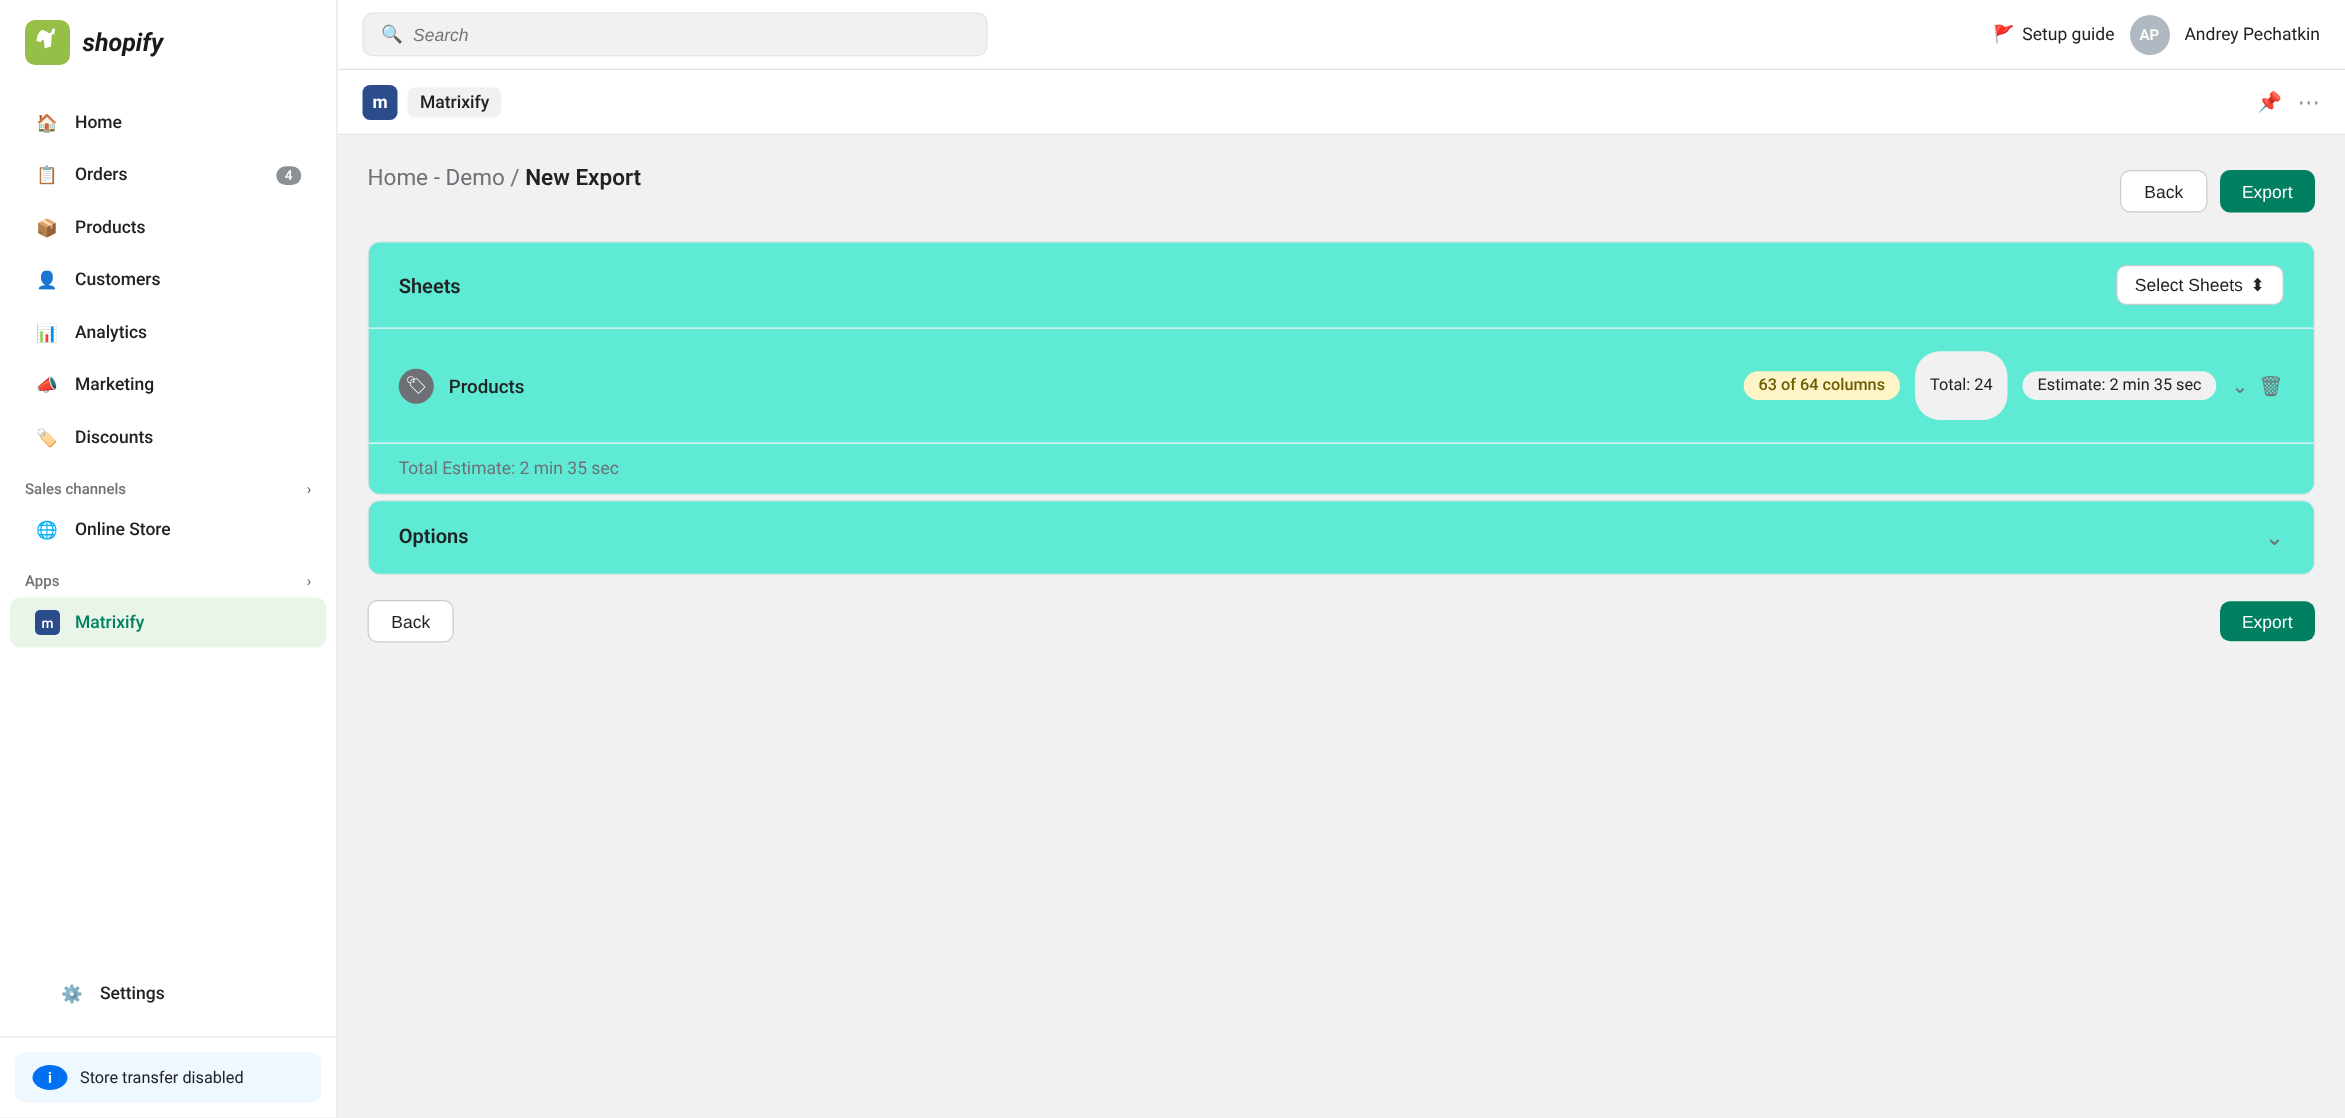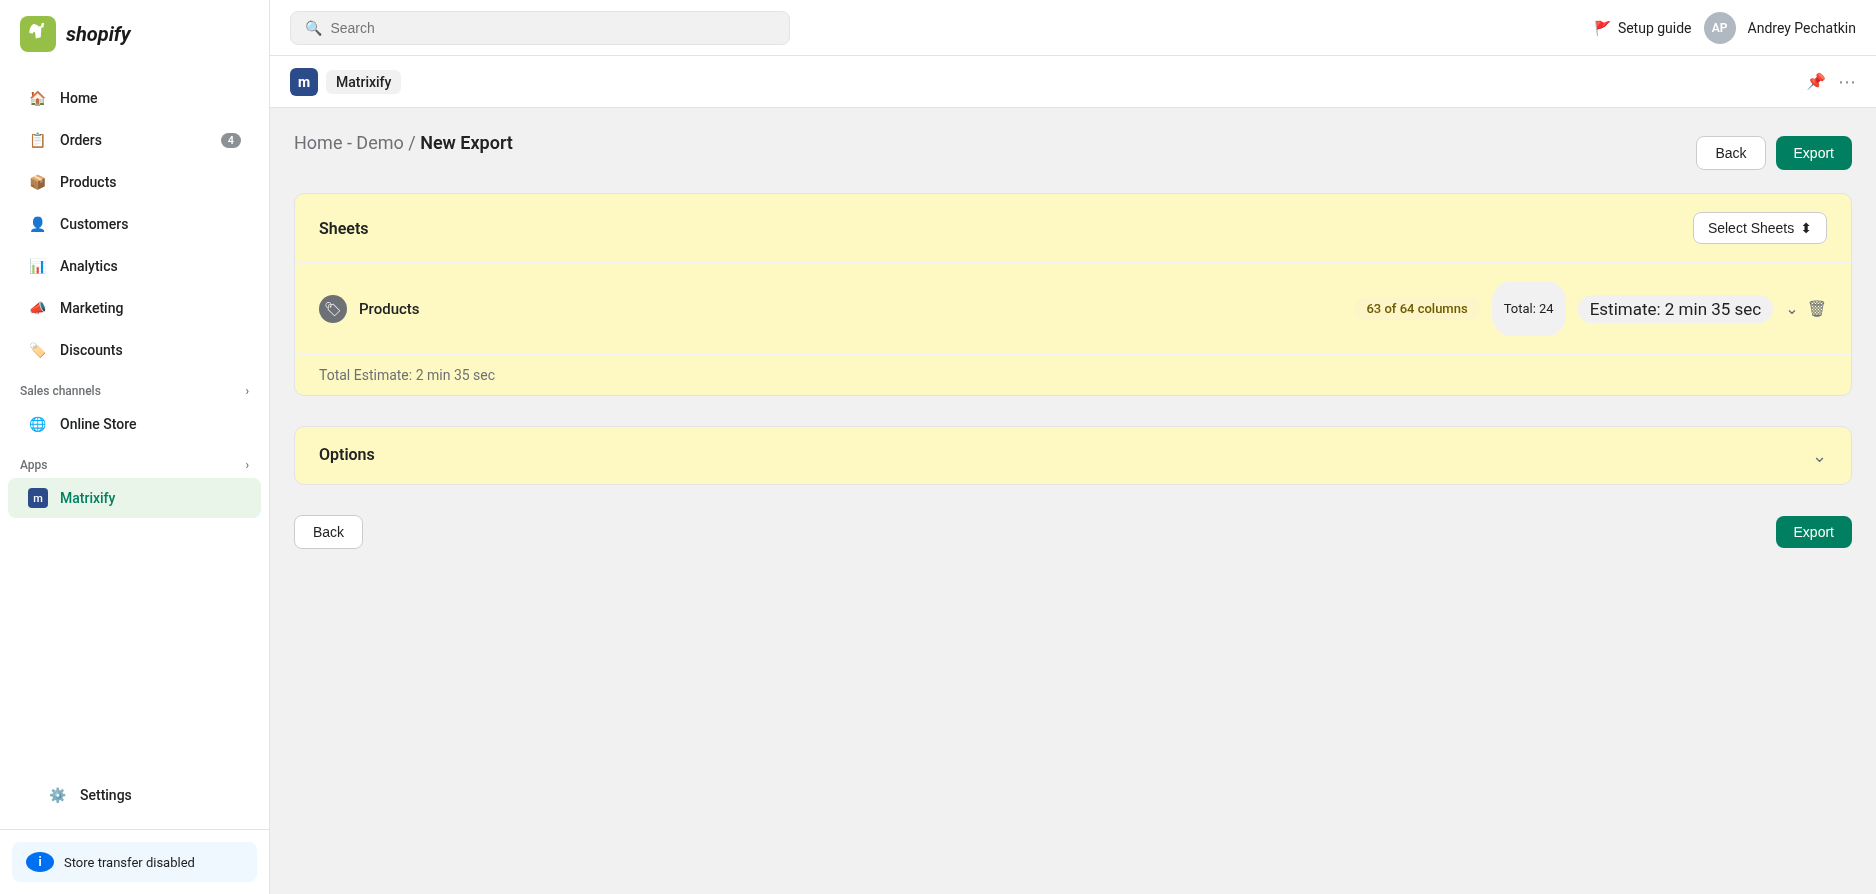--- a/index.html
+++ b/index.html
@@ -18,21 +18,21 @@
     .section-label { padding: 12px 20px 4px; font-size: 12px; color: #6d7175; font-weight: 500; display: flex; align-items: center; justify-content: space-between; }
     .section-label .chevron { font-size: 12px; }
     .sidebar-footer { border-top: 1px solid #e1e3e5; padding: 12px; }
     .store-transfer { display: flex; align-items: center; gap: 10px; background: #f0f8ff; border-radius: 8px; padding: 10px 14px; font-size: 13px; color: #202223; }
     .store-transfer .info-icon { width: 20px; height: 20px; background: #0070f3; border-radius: 50%; color: #fff; display: flex; align-items: center; justify-content: center; font-size: 12px; font-weight: bold; flex-shrink: 0; }
 
     
     .main-area { flex: 1; display: flex; flex-direction: column; overflow: hidden; }
     .topbar { background: #fff; border-bottom: 1px solid #e1e3e5; padding: 0 20px; height: 56px; display: flex; align-items: center; gap: 16px; flex-shrink: 0; }
     .search-bar { flex: 1; max-width: 500px; display: flex; align-items: center; gap: 8px; background: #f1f1f1; border: 1px solid #e1e3e5; border-radius: 8px; padding: 8px 14px; }
-    .search-bar input { background: none; border: none; outline: none; font-size: 14px; color: #6d7175; width: 100%; }
+    .search-bar input { background: none; border: none; outline: none; font-size: 14px; color: #6d7175; width: 100%; font-style: italic; }
     .topbar-actions { display: flex; align-items: center; gap: 12px; margin-left: auto; }
     .setup-guide { display: flex; align-items: center; gap: 6px; color: #202223; font-size: 14px; cursor: pointer; }
     .avatar { width: 32px; height: 32px; background: #b0b8c1; border-radius: 50%; display: flex; align-items: center; justify-content: center; font-size: 12px; font-weight: 600; color: #fff; }
     .user-name { font-size: 14px; color: #202223; }
 
     
     .app-header { background: #fff; border-bottom: 1px solid #e1e3e5; padding: 0 20px; height: 52px; display: flex; align-items: center; gap: 0; flex-shrink: 0; }
     .app-header-brand { display: flex; align-items: center; gap: 8px; }
     .app-icon { width: 28px; height: 28px; background: #2c4b8a; border-radius: 6px; display: flex; align-items: center; justify-content: center; color: #fff; font-size: 12px; font-weight: bold; }
     .app-name { font-size: 14px; font-weight: 500; background: #f1f1f1; padding: 4px 10px; border-radius: 6px; color: #202223; }
@@ -40,32 +40,32 @@
     .pin-icon { color: #8c9196; font-size: 16px; cursor: pointer; }
     .dots-icon { color: #8c9196; font-size: 18px; cursor: pointer; }
 
     
     .content { flex: 1; overflow-y: auto; padding: 24px 24px 40px; background: #f1f1f1; }
     .page-header-inner { display: flex; align-items: center; justify-content: space-between; margin-bottom: 20px; }
     .header-buttons { display: flex; gap: 10px; }
     .btn-back { border: 1px solid #c9cccf; background: #fff; padding: 8px 18px; border-radius: 8px; font-size: 14px; cursor: pointer; color: #202223; }
     .btn-export { background: #008060; color: #fff; border: none; padding: 8px 18px; border-radius: 8px; font-size: 14px; cursor: pointer; font-weight: 500; }
 
-    .card { background: #fef9c3; border-radius: 10px; border: 1px solid #e1e3e5; margin-bottom: 30px; overflow: hidden; }
+    .card { background: #5eead4; border-radius: 10px; border: 1px solid #e1e3e5; margin-bottom: 4px; overflow: hidden; }
     .card-header { padding: 18px 24px; display: flex; align-items: center; justify-content: space-between; border-bottom: 1px solid #f1f1f1; }
     .card-title { font-size: 16px; font-weight: 600; color: #202223; }
 
     .select-sheets-btn { border: 1px solid #c9cccf; background: #fff; padding: 7px 14px; border-radius: 8px; font-size: 14px; cursor: pointer; display: flex; align-items: center; gap: 6px; color: #202223; }
     
     .sheet-row { padding: 18px 24px; display: flex; align-items: center; gap: 12px; border-bottom: 1px solid #f6f6f7; }
     .sheet-tag-icon { width: 28px; height: 28px; background: #6d7175; border-radius: 50%; display: flex; align-items: center; justify-content: center; color: #fff; font-size: 14px; }
     .sheet-name { font-size: 15px; font-weight: 500; color: #202223; flex: 1; }
     .badge-columns { background: #fdf5c7; color: #6d5c00; border-radius: 20px; padding: 4px 12px; font-size: 13px; font-weight: 500; }
     .badge-total { background: #f1f1f1; color: #202223; border-radius: 20px; padding: 20px 12px; font-size: 13px; }
-    .badge-estimate { background: #f1f1f1; color: #202223; border-radius: 20px; padding: 4px 12px; font-size: 17px; }
+    .badge-estimate { background: #f1f1f1; color: #202223; border-radius: 20px; padding: 4px 12px; font-size: 13px; }
     .sheet-actions { display: flex; align-items: center; gap: 8px; }
     .chevron-down { color: #6d7175; font-size: 16px; cursor: pointer; }
     .trash-icon { color: #6d7175; font-size: 16px; cursor: pointer; }
     
     .total-estimate { padding: 12px 24px; font-size: 14px; color: #6d7175; }
 
     .options-header { padding: 18px 24px; display: flex; align-items: flex-start; justify-content: space-between; cursor: pointer; }
     .options-title { font-size: 16px; font-weight: 600; color: #202223; }
 
     .footer-actions { display: flex; justify-content: space-between; align-items: center; margin-top: 20px; }

